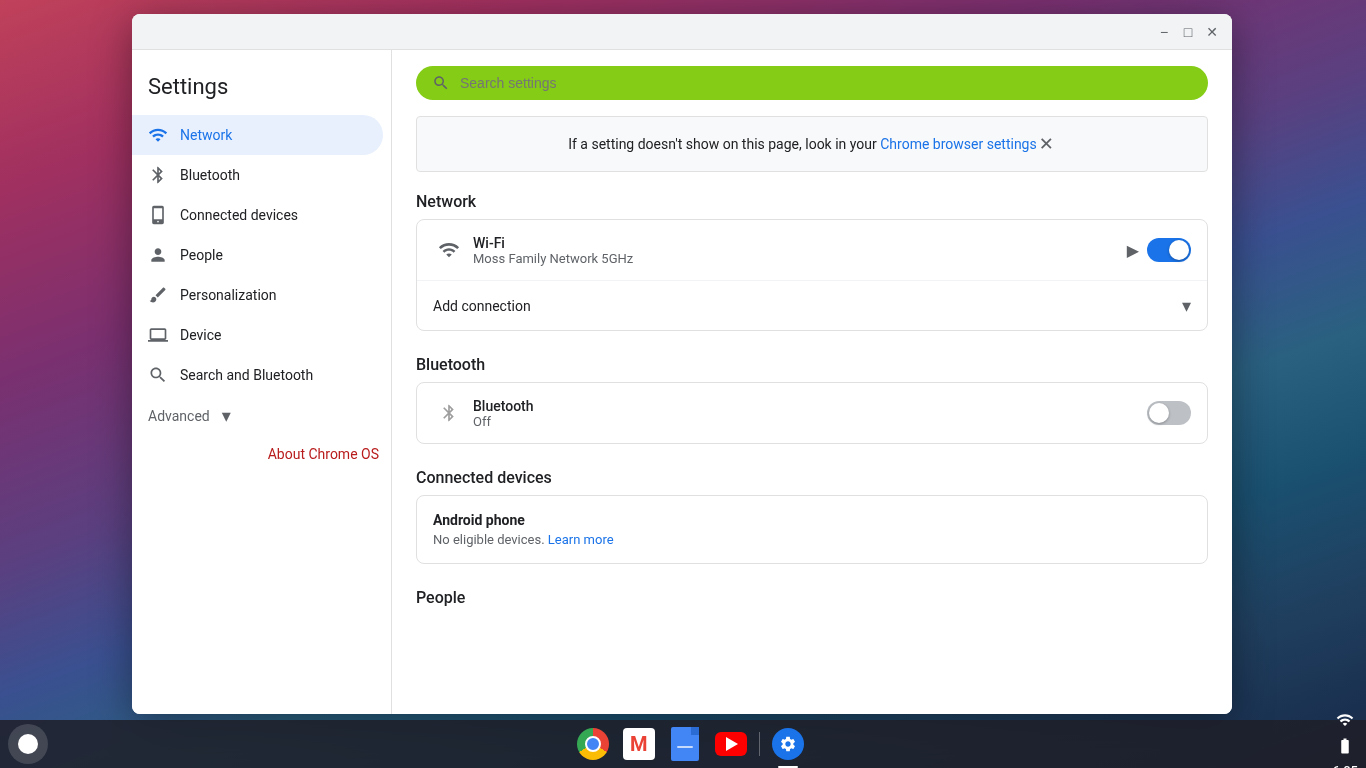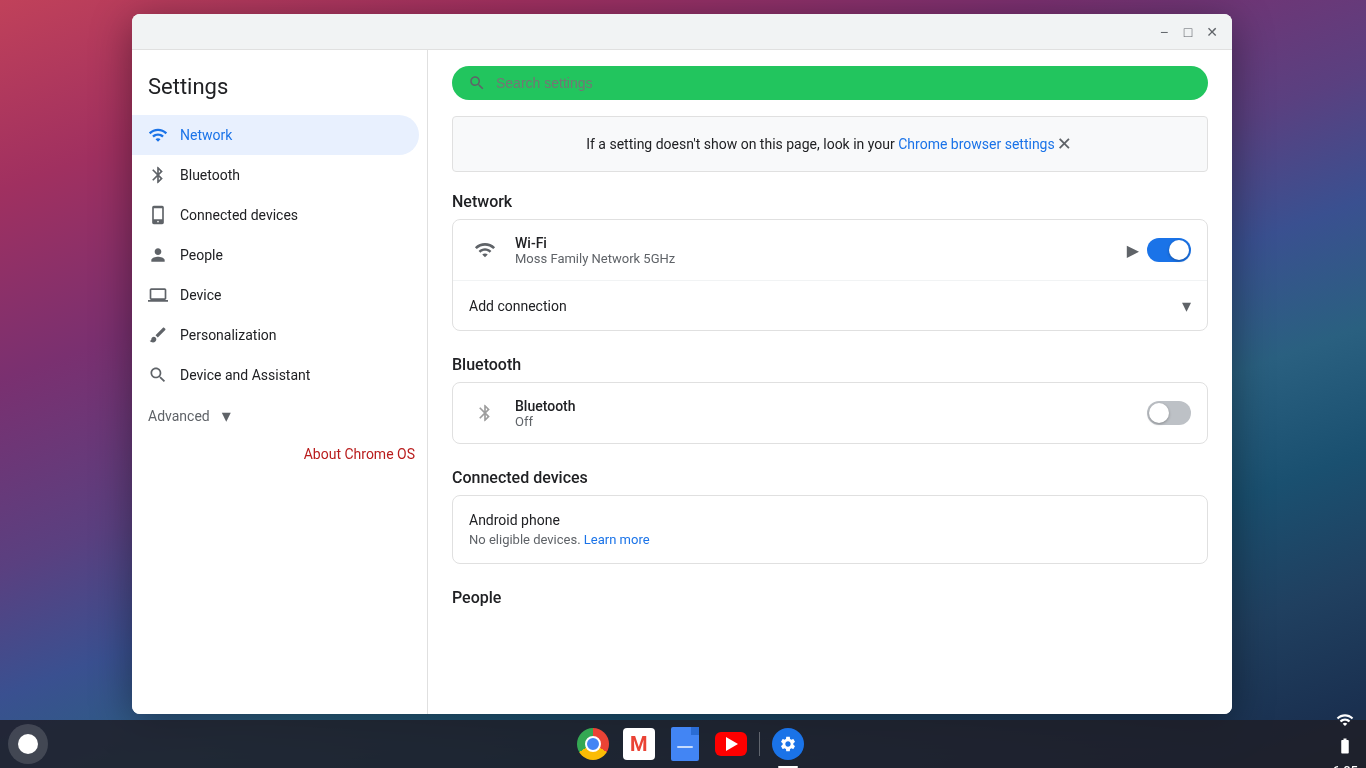--- a/index.html
+++ b/index.html
@@ -223,21 +223,21 @@
 
     
     .window-body {
       display: flex;
       flex: 1;
       overflow: hidden;
     }
 
     
     .sidebar {
-      width: 296px;
+      width: 260px;
       flex-shrink: 0;
       background: white;
       border-right: 1px solid #e0e0e0;
       padding: 16px 0;
       overflow-y: auto;
     }
     .sidebar-title {
       font-size: 22px;
       font-weight: 400;
       color: #202124;
@@ -299,21 +299,21 @@
       flex: 1;
       overflow-y: auto;
       padding: 16px 24px;
       background: white;
     }
 
     
     .search-bar {
       display: flex;
       align-items: center;
-      background: #22c55e;
+      background: #84cc16;
       border-radius: 24px;
       padding: 8px 16px;
       margin-bottom: 16px;
       gap: 10px;
     }
     .search-bar input {
       border: none;
       background: transparent;
       outline: none;
       font-size: 14px;
@@ -364,21 +364,21 @@
       border: 1px solid #e0e0e0;
       border-radius: 8px;
       margin-bottom: 24px;
       overflow: hidden;
     }
     .card-row {
       display: flex;
       align-items: center;
       padding: 14px 16px;
       border-bottom: 1px solid #f1f3f4;
-      gap: 14px;
+      gap: 8px;
     }
     .card-row:last-child { border-bottom: none; }
     .card-row-icon {
       width: 32px;
       height: 32px;
       display: flex;
       align-items: center;
       justify-content: center;
       color: #5f6368;
       flex-shrink: 0;
@@ -452,21 +452,21 @@
 
     
     .android-card {
       border: 1px solid #e0e0e0;
       border-radius: 8px;
       padding: 16px;
       margin-bottom: 24px;
     }
     .android-title {
       font-size: 14px;
-      font-weight: 400;
+      font-weight: 700;
       color: #202124;
       margin-bottom: 4px;
     }
     .android-sub {
       font-size: 13px;
       color: #5f6368;
     }
     .android-link {
       color: #1a73e8;
       cursor: pointer;
@@ -529,42 +529,42 @@
           <svg class="icon-svg" viewBox="0 0 24 24" fill="currentColor">
             <path d="M12 12c2.21 0 4-1.79 4-4s-1.79-4-4-4-4 1.79-4 4 1.79 4 4 4zm0 2c-2.67 0-8 1.34-8 4v2h16v-2c0-2.66-5.33-4-8-4z"></path>
           </svg>
         </div>
         <span class="sidebar-item-text">People</span>
       </div>
 
       <div class="sidebar-item">
         <div class="sidebar-icon">
           <svg class="icon-svg" viewBox="0 0 24 24" fill="currentColor">
-            <path d="M20 18c1.1 0 2-.9 2-2V6c0-1.1-.9-2-2-2H4c-1.1 0-2 .9-2 2v10c0 1.1.9 2 2 2H0v2h24v-2h-4zM4 6h16v10H4V6z"></path>
+            <path d="M7 14c-1.66 0-3 1.34-3 3 0 1.31-1.16 2-2 2 .92 1.22 2.49 2 4 2 2.21 0 4-1.79 4-4 0-1.66-1.34-3-3-3zm13.71-9.37l-1.34-1.34c-.39-.39-1.02-.39-1.41 0L9 12.25 11.75 15l8.96-8.96c.39-.39.39-1.02 0-1.41z"></path>
           </svg>
         </div>
-        <span class="sidebar-item-text">Device</span>
+        <span class="sidebar-item-text">Personalization</span>
       </div>
 
       <div class="sidebar-item">
         <div class="sidebar-icon">
           <svg class="icon-svg" viewBox="0 0 24 24" fill="currentColor">
-            <path d="M7 14c-1.66 0-3 1.34-3 3 0 1.31-1.16 2-2 2 .92 1.22 2.49 2 4 2 2.21 0 4-1.79 4-4 0-1.66-1.34-3-3-3zm13.71-9.37l-1.34-1.34c-.39-.39-1.02-.39-1.41 0L9 12.25 11.75 15l8.96-8.96c.39-.39.39-1.02 0-1.41z"></path>
+            <path d="M20 18c1.1 0 2-.9 2-2V6c0-1.1-.9-2-2-2H4c-1.1 0-2 .9-2 2v10c0 1.1.9 2 2 2H0v2h24v-2h-4zM4 6h16v10H4V6z"></path>
           </svg>
         </div>
-        <span class="sidebar-item-text">Personalization</span>
+        <span class="sidebar-item-text">Device</span>
       </div>
 
       <div class="sidebar-item">
         <div class="sidebar-icon">
           <svg class="icon-svg" viewBox="0 0 24 24" fill="currentColor">
             <path d="M15.5 14h-.79l-.28-.27C15.41 12.59 16 11.11 16 9.5 16 5.91 13.09 3 9.5 3S3 5.91 3 9.5 5.91 16 9.5 16c1.61 0 3.09-.59 4.23-1.57l.27.28v.79l5 4.99L20.49 19l-4.99-5zm-6 0C7.01 14 5 11.99 5 9.5S7.01 5 9.5 5 14 7.01 14 9.5 11.99 14 9.5 14z"></path>
           </svg>
         </div>
-        <span class="sidebar-item-text">Device and Assistant</span>
+        <span class="sidebar-item-text">Search and Bluetooth</span>
       </div>
 
       <div class="sidebar-advanced">
         <span>Advanced</span>
         <span style="font-size:18px; color:#5f6368; margin-left:4px;">▾</span>
       </div>
 
       <div class="sidebar-about">
         <span>About Chrome OS</span>
       </div>

